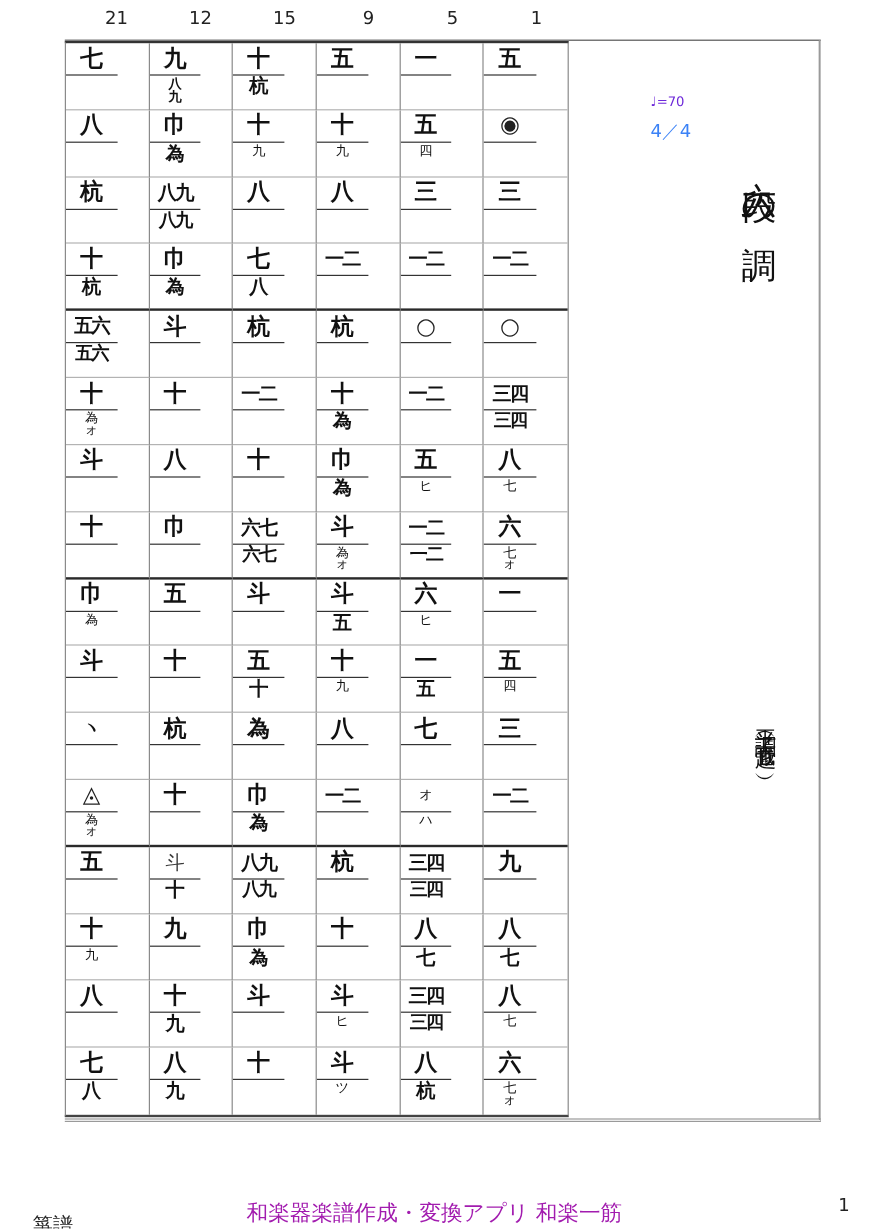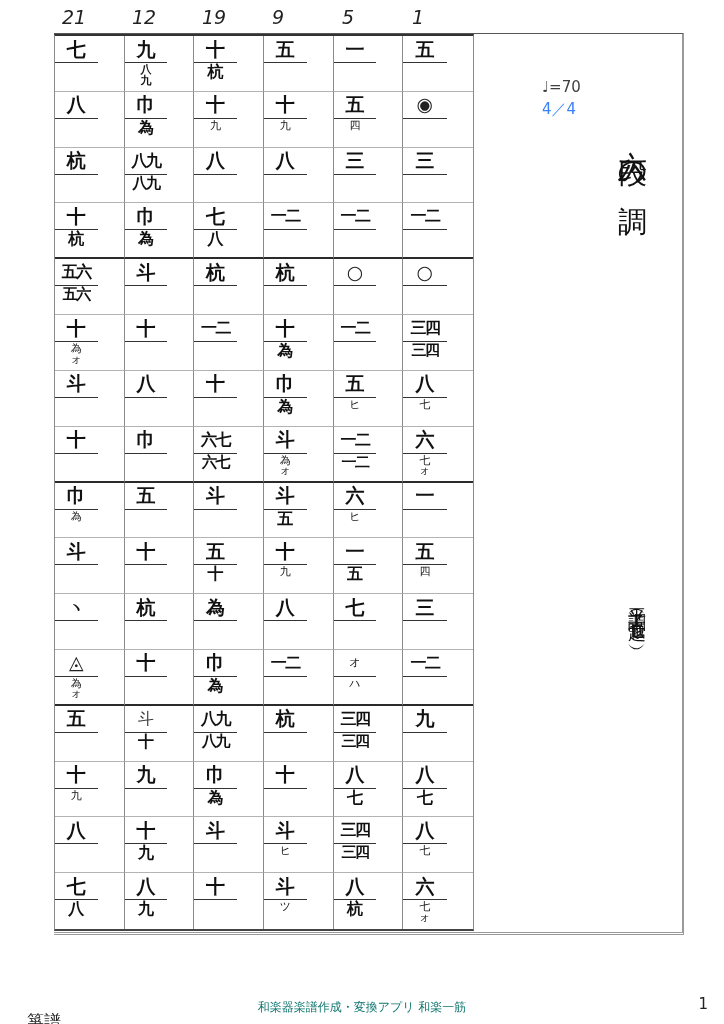--- a/index.html
+++ b/index.html
@@ -1,21 +1,21 @@
 <!DOCTYPE html>
 <html><head>
 <meta charset="utf-8">
 <style>
   html,body{margin:0;padding:0;background:#fff;}
   .page{position:relative;width:724px;height:1024px;background:#ffffff;overflow:hidden;
         font-family:"DejaVu Sans",sans-serif;color:#1a1a1a;}
 
   
   .headers{position:absolute;left:54px;top:6px;width:420px;display:flex;}
-  .headers span{flex:1;text-align:left;font-size:19px;color:#222;transform:translateX(8px);font-style:italic;}
+  .headers span{flex:1;text-align:center;font-size:15px;color:#222;transform:translateX(8px);}
 
   
   .frame{position:absolute;left:54px;top:33px;width:630px;height:902px;box-sizing:border-box;
          border-top:1px solid #555;border-right:2px solid #9a9a9a;border-bottom:3px double #9a9a9a;}
 
   
   .grid{position:absolute;left:0;top:0;width:420px;height:897px;box-sizing:border-box;
         display:grid;grid-template-columns:repeat(6,1fr);grid-template-rows:repeat(16,1fr);
         border-left:1px solid #8a8a8a;border-right:1px solid #8a8a8a;
         border-top:2px solid #333;border-bottom:2px solid #444;background:#fff;}
@@ -38,41 +38,41 @@
   .sub{width:62%;flex:1;display:flex;flex-direction:column;align-items:center;justify-content:flex-start;
        padding-top:1px;font-family:"DejaVu Serif",serif;font-weight:700;line-height:1.05;color:#111;}
   .sub .txt{font-size:16px;}
   .sub.pair .txt{font-size:15px;letter-spacing:-1.5px;}
   .sub.small .txt{font-size:11px;font-weight:500;}
   .sub.stack{line-height:1;}
   .sub.stack div{font-size:11px;font-weight:600;}
   .tiny{font-size:9px;font-family:"DejaVu Serif",serif;margin-top:1px;font-weight:500;}
 
   
-  .tempo{position:absolute;left:488px;top:44px;font-size:15px;color:#404040;}
+  .tempo{position:absolute;left:488px;top:44px;font-size:11px;color:#6d28d9;}
   .timesig{position:absolute;left:488px;top:66px;font-size:15px;color:#3b82f6;}
   .title-v{position:absolute;left:559px;top:94px;writing-mode:vertical-rl;text-orientation:mixed;
            font-size:29px;letter-spacing:7px;color:#111;font-weight:400;}
   .tuning-v{position:absolute;left:571px;top:560px;writing-mode:vertical-rl;text-orientation:mixed;
             font-size:18px;letter-spacing:3px;color:#111;}
 
   
   .footer-left{position:absolute;left:27px;top:994px;font-size:17px;color:#222;margin-top:16px;}
-  .footer-center{position:absolute;left:0;right:0;top:999px;text-align:center;font-size:12px;color:#0f766e;}
+  .footer-center{position:absolute;left:0;right:0;top:999px;text-align:center;font-size:18px;color:#a21caf;}
   .footer-right{position:absolute;right:16px;top:995px;font-size:15px;color:#222;}
 </style>
 </head>
 <body>
 
 <div class="page">
 
   <div class="headers">
     <span>21</span>
     <span>12</span>
-    <span>19</span>
+    <span>15</span>
     <span>9</span>
     <span>5</span>
     <span>1</span>
   </div>
 
   <div class="frame">
     <div class="grid">
         <div class="cell">
           <div class="main">七</div>
           <div class="beat"></div>

